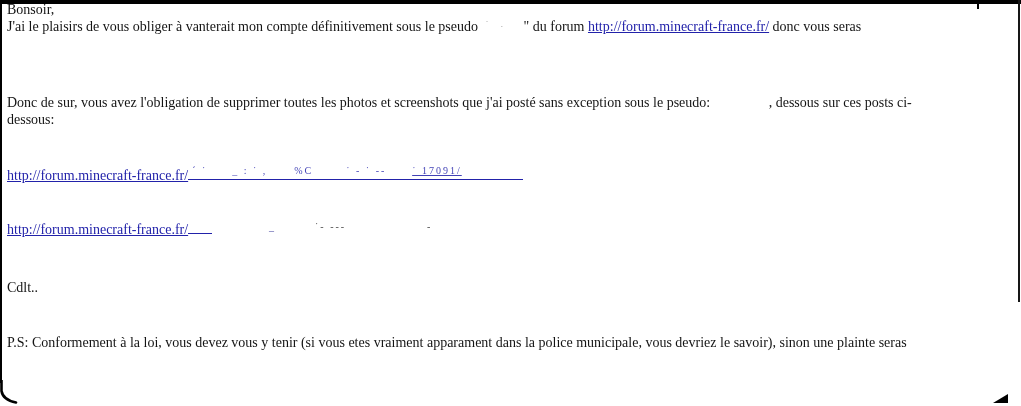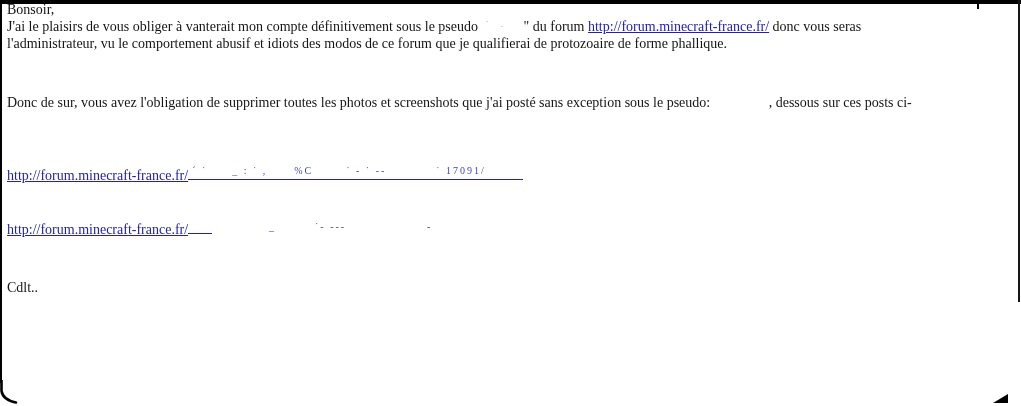--- a/index.html
+++ b/index.html
@@ -47,21 +47,21 @@
   .url-redacted{
     display:inline-block;position:relative;width:335px;height:13px;
     border-bottom:1.4px solid var(--link,#2222aa);vertical-align:baseline;
     overflow:hidden;
   }
   .url-redacted .frag{
     position:absolute;bottom:0;color:var(--link,#2222aa);
     font-size:10px;opacity:.85;white-space:pre;letter-spacing:2px;
   }
   .f0{left:4px;}  .f1{left:44px;} .f2{left:106px;letter-spacing:0;font-size:11.5px;}
-  .f3{left:158px;} .f4{left:248px;letter-spacing:1px;}
+  .f3{left:158px;} .f4{left:224px;letter-spacing:1px;text-decoration:underline;}
 
   
   .url-stub{
     display:inline-block;width:24px;height:13px;vertical-align:baseline;
     border-bottom:1.4px solid var(--link,#2222aa);
   }
   .blk-link2{position:absolute;}
   .l2frag{position:absolute;bottom:3px;font-size:10px;white-space:pre;letter-spacing:2px;}
   .l2f0{left:262px;color:#3a3a9a;}
   .l2f1{left:308px;color:#4a4a4a;}
@@ -79,27 +79,27 @@
   <div class="corner-triangle"></div>
   <svg class="hook-svg" width="20" height="26">
     <path d="M1.5 0 L1.5 11 Q3 20 16 22.5" stroke="#000" stroke-width="2.6" fill="none" stroke-linecap="round"></path>
   </svg>
 
   <div class="blk blk-p1">
     <div class="line">Bonsoir,</div>
     <div class="line">
       <span>J'ai le plaisirs de vous obliger à vanterait mon compte définitivement sous le pseudo </span><span class="redacted-pseudo red-p1"><span class="remnant">˙ .</span></span><span>" du forum </span><a class="link">http://forum.minecraft-france.fr/</a><span> donc vous seras</span>
     </div>
-    <div class="line">l'administrateur, vu le comportement abusif et idiots des modos de ce forum que je qualifierai de protozoaire de forme phallique.</div>
   </div>
 
   <div class="blk blk-p2">
     <div class="line">
       <span>Donc de sur, vous avez l'obligation de supprimer toutes les photos et screenshots que j'ai posté sans exception sous le pseudo: </span><span class="redacted-pseudo red-p2"></span><span>, dessous sur ces posts ci-</span>
     </div>
+    <div class="line">dessous:</div>
   </div>
 
   <div class="blk blk-link1">
     <a class="link">http://forum.minecraft-france.fr/</a><span class="url-redacted">
       <span class="frag f0">´ ˙</span>
       <span class="frag f1">_ : ˙ ,</span>
       <span class="frag f2">%C</span>
       <span class="frag f3">˙ ‐ ˙ ‐‐</span>
       <span class="frag f4">˙ 17091/</span>
     </span>
@@ -108,15 +108,16 @@
   <div class="blk blk-link2">
     <a class="link">http://forum.minecraft-france.fr/</a><span class="url-stub"></span>
     <span class="l2frag l2f0">_</span>
     <span class="l2frag l2f1">˙‐ ‐‐‐</span>
     <span class="l2frag l2f2">‐</span>
   </div>
 
   <div class="blk blk-cdlt">Cdlt..</div>
 
   <div class="blk blk-ps">
+    <div class="line">P.S: Conformement à la loi, vous devez vous y tenir (si vous etes vraiment apparament dans la police municipale, vous devriez le savoir), sinon une plainte seras</div>
   </div>
 
 </div>
 
 </body></html>

